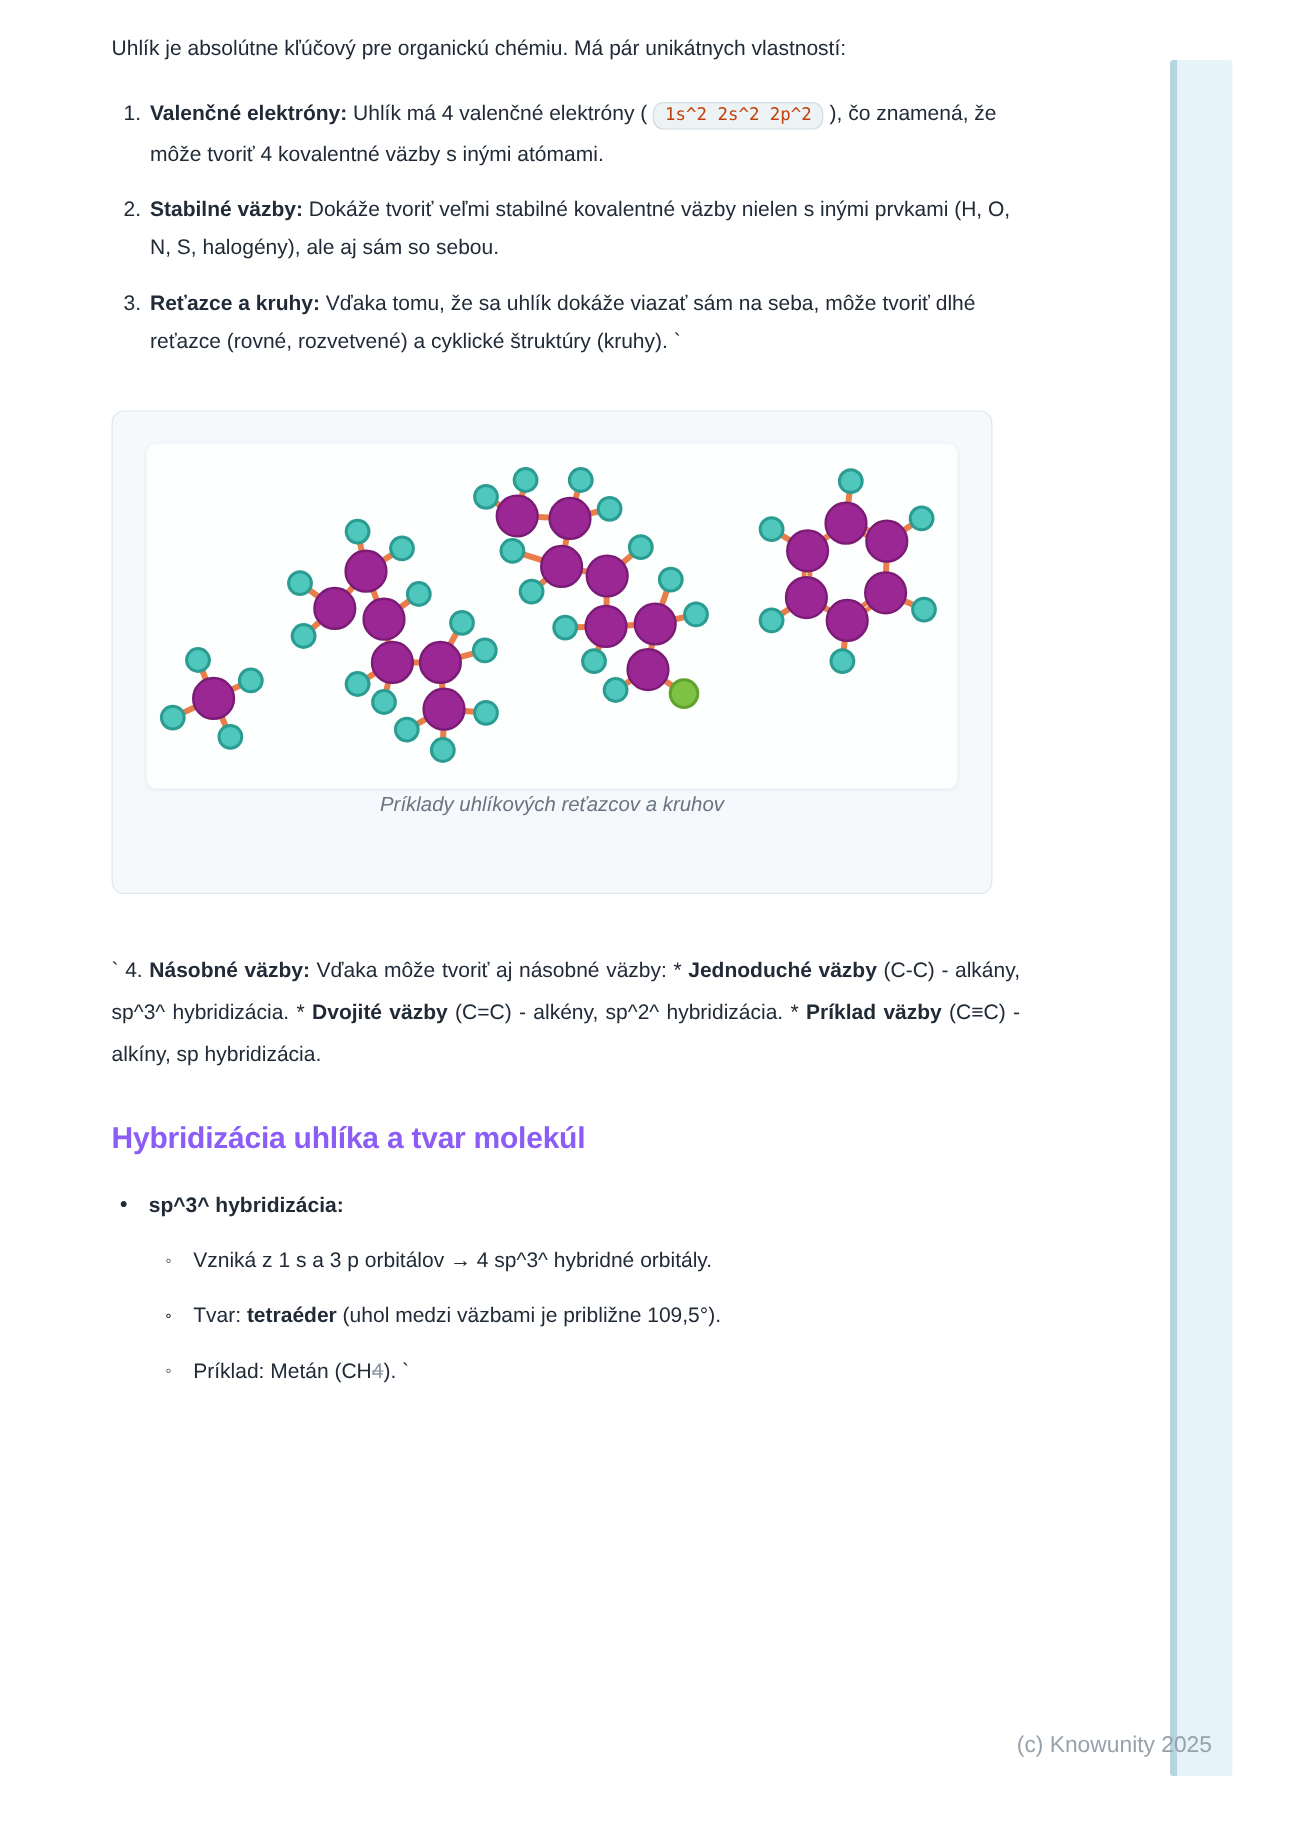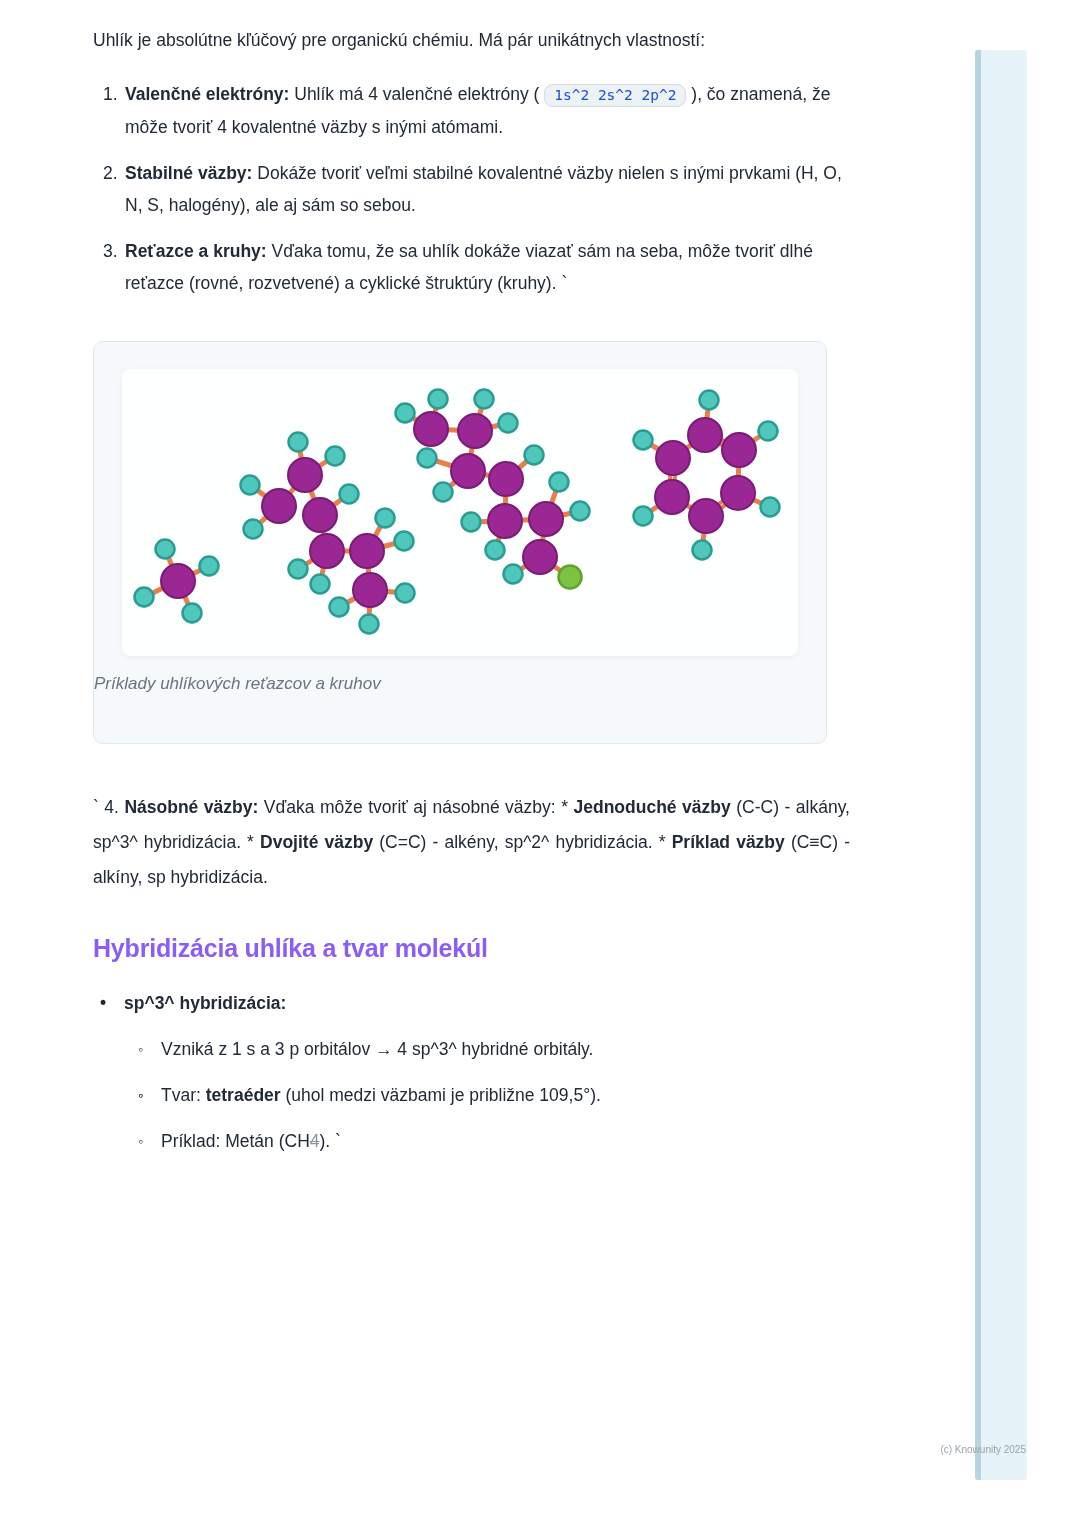--- a/index.html
+++ b/index.html
@@ -43,21 +43,21 @@
     padding-left: 32px;
     font-size: 17.5px;
     line-height: 32px;
     margin-bottom: 14px;
   }
   .oli .num { position: absolute; left: 10px; top: 0; }
   .b { font-weight: bold; }
   .chip {
     font-family: "DejaVu Sans Mono", monospace;
     font-size: 14.5px;
-    color: #1d4ed8;
+    color: #c2410c;
     background: #edf2f5;
     border: 1px solid #d4dde2;
     border-radius: 9px;
     padding: 2px 9px 3px;
     white-space: pre;
   }
   .strike {
     color: #8b95a2;
     text-decoration: line-through;
   }
@@ -73,22 +73,23 @@
   .panel {
     position: absolute;
     left: 28px; top: 27px;
     width: 676px; height: 287px;
     background: #fdfefe;
     border-radius: 8px;
     box-shadow: 0 1px 4px rgba(40,60,90,0.08);
   }
   .caption {
     position: absolute;
-    left: 0; top: 332px;
+    left: 0; top: 318px;
     width: 100%;
+    text-align: center;
     font-style: italic;
     font-size: 17px;
     color: #697480;
   }
   .p-just {
     font-size: 17.5px;
     line-height: 35px;
     text-align: justify;
   }
   .p4 { margin-top: 46px; }
@@ -116,22 +117,22 @@
     font-size: 17.5px;
     line-height: 27px;
     margin-top: 19px;
   }
   .subli .marker {
     position: absolute; left: 45px; top: 0;
     font-size: 14px;
   }
   .footer {
     position: absolute;
-    top: 1444px; right: 54px;
-    font-size: 10px;
+    top: 1444px; right: 70px;
+    font-size: 19px;
     color: #98a2ab;
   }
   svg.mol { display:block; width: 676px; height: 287px; }
 </style>
 </head>
 <body>
 
 <div class="stripe"></div>
 
 <div class="content">

